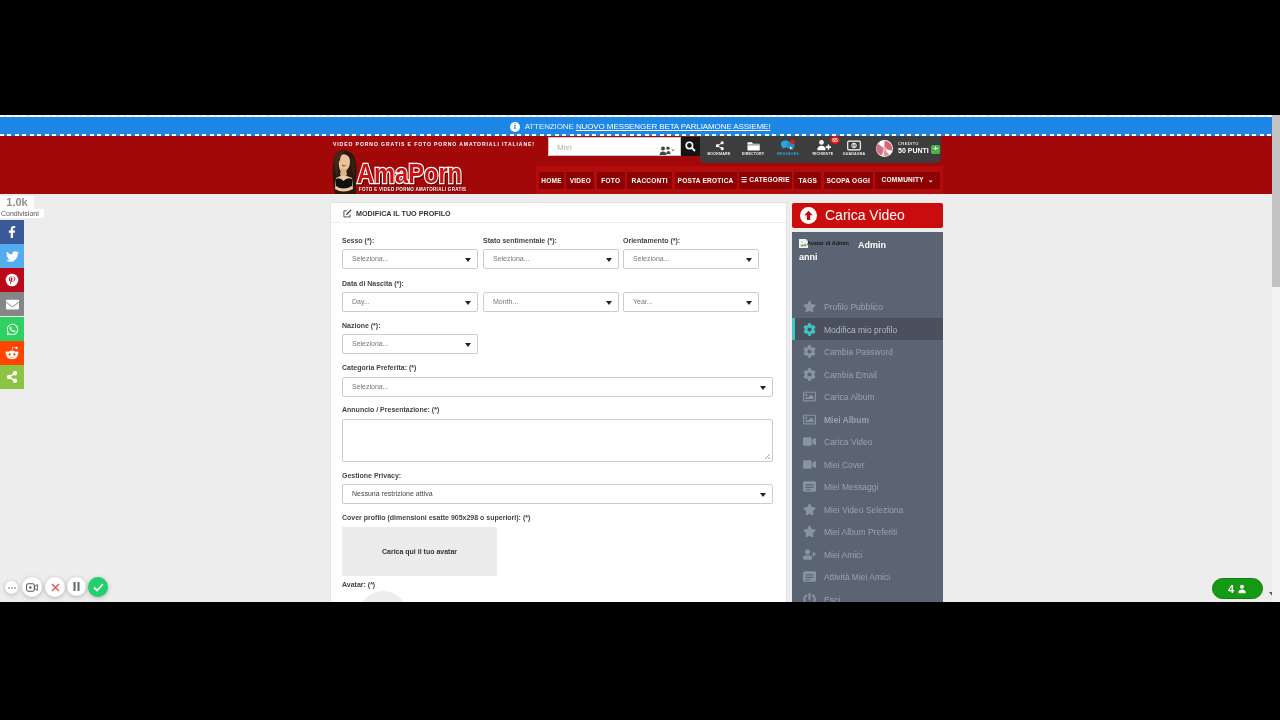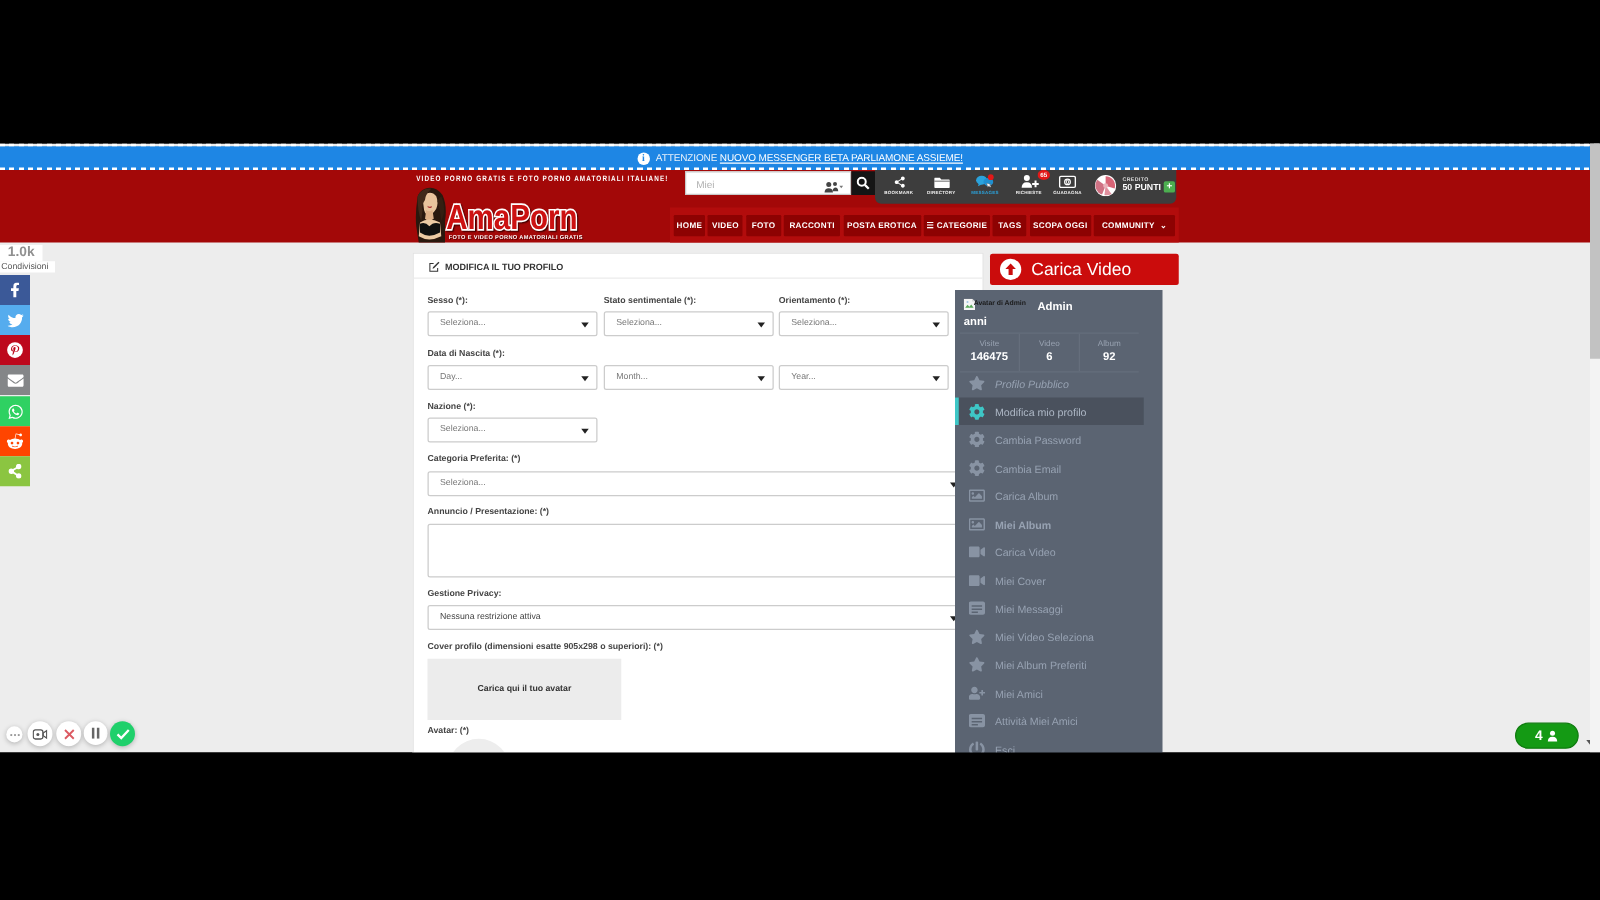--- a/index.html
+++ b/index.html
@@ -45,21 +45,21 @@
 .wide { width:431px; }
 #ftextarea { position:absolute; left:11px; top:216px; width:431px; height:43px; border:1px solid #ccc; border-radius:2px; background:#fff; }
 #ftextarea svg { position:absolute; }
 #coverbox { position:absolute; left:11px; top:324px; width:155px; height:49px; background:#ececec;
   display:flex; align-items:center; justify-content:center; font-size:7px; font-weight:bold; color:#333; }
 #avcircle { position:absolute; left:27px; top:388px; width:50px; height:50px; border-radius:50%; background:#ededed; }
 
 #upbtn { position:absolute; left:792px; top:203px; width:151px; height:25px; background:#cb0c0c; border-radius:2px; color:#fff; }
 #upbtn .txt { position:absolute; left:33px; top:4px; font-size:14px; }
 #upbtn .circ { position:absolute; left:8px; top:4px; width:17px; height:17px; background:#fff; border-radius:50%; display:flex; align-items:center; justify-content:center; }
-#sidebar { position:absolute; left:764px; top:232px; width:166px; height:371px; background:#5b6472; overflow:hidden;padding-left:41px; }
+#sidebar { position:absolute; left:792px; top:232px; width:151px; height:371px; background:#5b6472; overflow:hidden;padding-left:41px; }
 #brokenimg { position:absolute; left:7px; top:7px; }
 #alttext { position:absolute; left:15px; top:8px; font-size:5.5px; color:#1a1a1a; font-weight:bold; }
 #sb-admin { position:absolute; left:66px; top:8px; font-size:9px; color:#fff; font-weight:bold; }
 #sb-anni { position:absolute; left:7px; top:20px; font-size:9px; color:#fff; font-weight:bold; }
 #sb-stats { position:absolute; left:4px; top:34px; width:143px; height:32px; border-top:1px solid #656e7c; border-bottom:1px solid #656e7c; display:flex; }
 .stat { flex:1; text-align:center; border-right:1px solid #656e7c; padding-top:5px; }
 .stat:last-child { border-right:none; }
 .stat .sl { font-size:6.5px; color:#98a2b1; display:block; }
 .stat .sv { font-size:9px; color:#fff; font-weight:bold; display:block; margin-top:1px; }
 .mitem { position:absolute; left:0; width:151px; height:22.5px; color:#97a2b2; }
@@ -269,35 +269,21 @@
 <div id="sidebar">
   <svg id="brokenimg" width="9" height="9" viewBox="0 0 12 12">
       <path fill="#f4f4f4" d="M0 0 h9 l3 3 v9 h-12 z"></path>
       <path fill="#cfcfcf" d="M9 0 l3 3 h-3 z"></path>
       <path fill="#58a858" d="M1.5 9.5 l2.5-3 2 2 2-2.5 2.5 3.5 z"></path>
       <circle cx="4" cy="3.5" r="1.1" fill="#9fc3e2"></circle>
     </svg>
   <div id="alttext">Avatar di Admin</div>
   <div id="sb-admin">Admin</div>
   <div id="sb-anni">anni</div>
-  <div id="sb-stats">
-    <div class="stat">
-        <span class="sl">Visite</span>
-        <span class="sv">146475</span>
-      </div>
-    <div class="stat">
-        <span class="sl">Video</span>
-        <span class="sv">6</span>
-      </div>
-    <div class="stat">
-        <span class="sl">Album</span>
-        <span class="sv">92</span>
-      </div>
-  </div>
-  <div class="mitem" style="top:63px;font-style:italic;">
+  <div class="mitem" style="top:63px;">
       <svg width="13" height="13">
         <use href="#i-star"></use>
       </svg>
       <span class="mlab">Profilo Pubblico</span>
     </div>
   <div class="mitem active" style="top:85.5px;">
       <svg width="13" height="13">
         <use href="#i-gear"></use>
       </svg>
       <span class="mlab">Modifica mio profilo</span>

